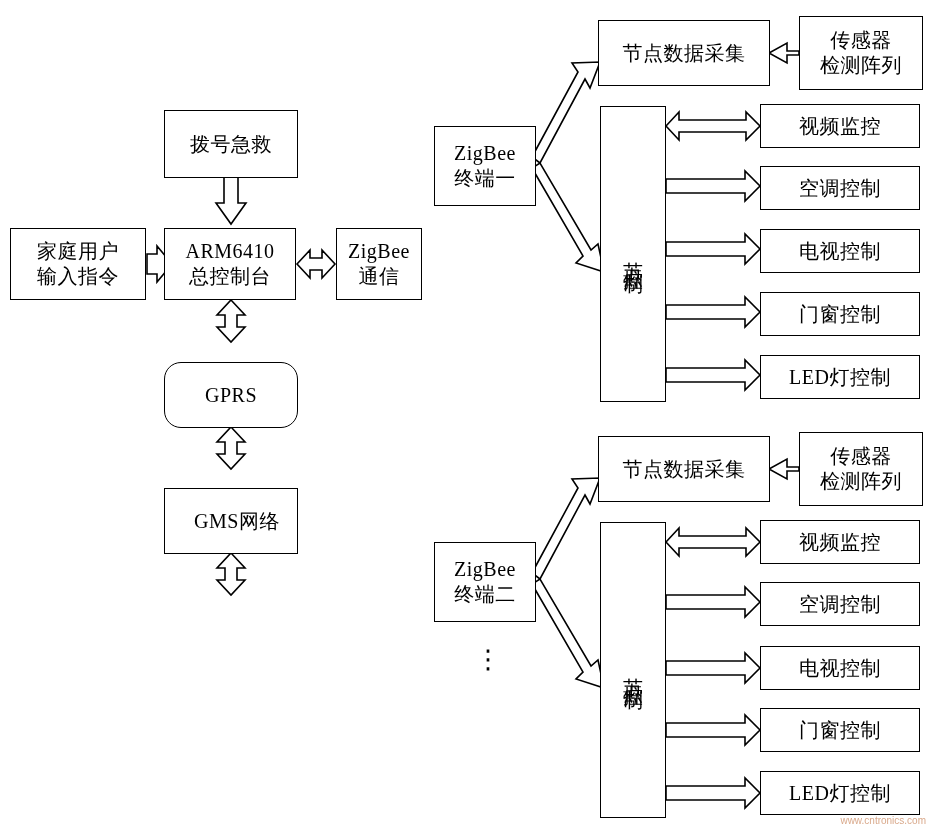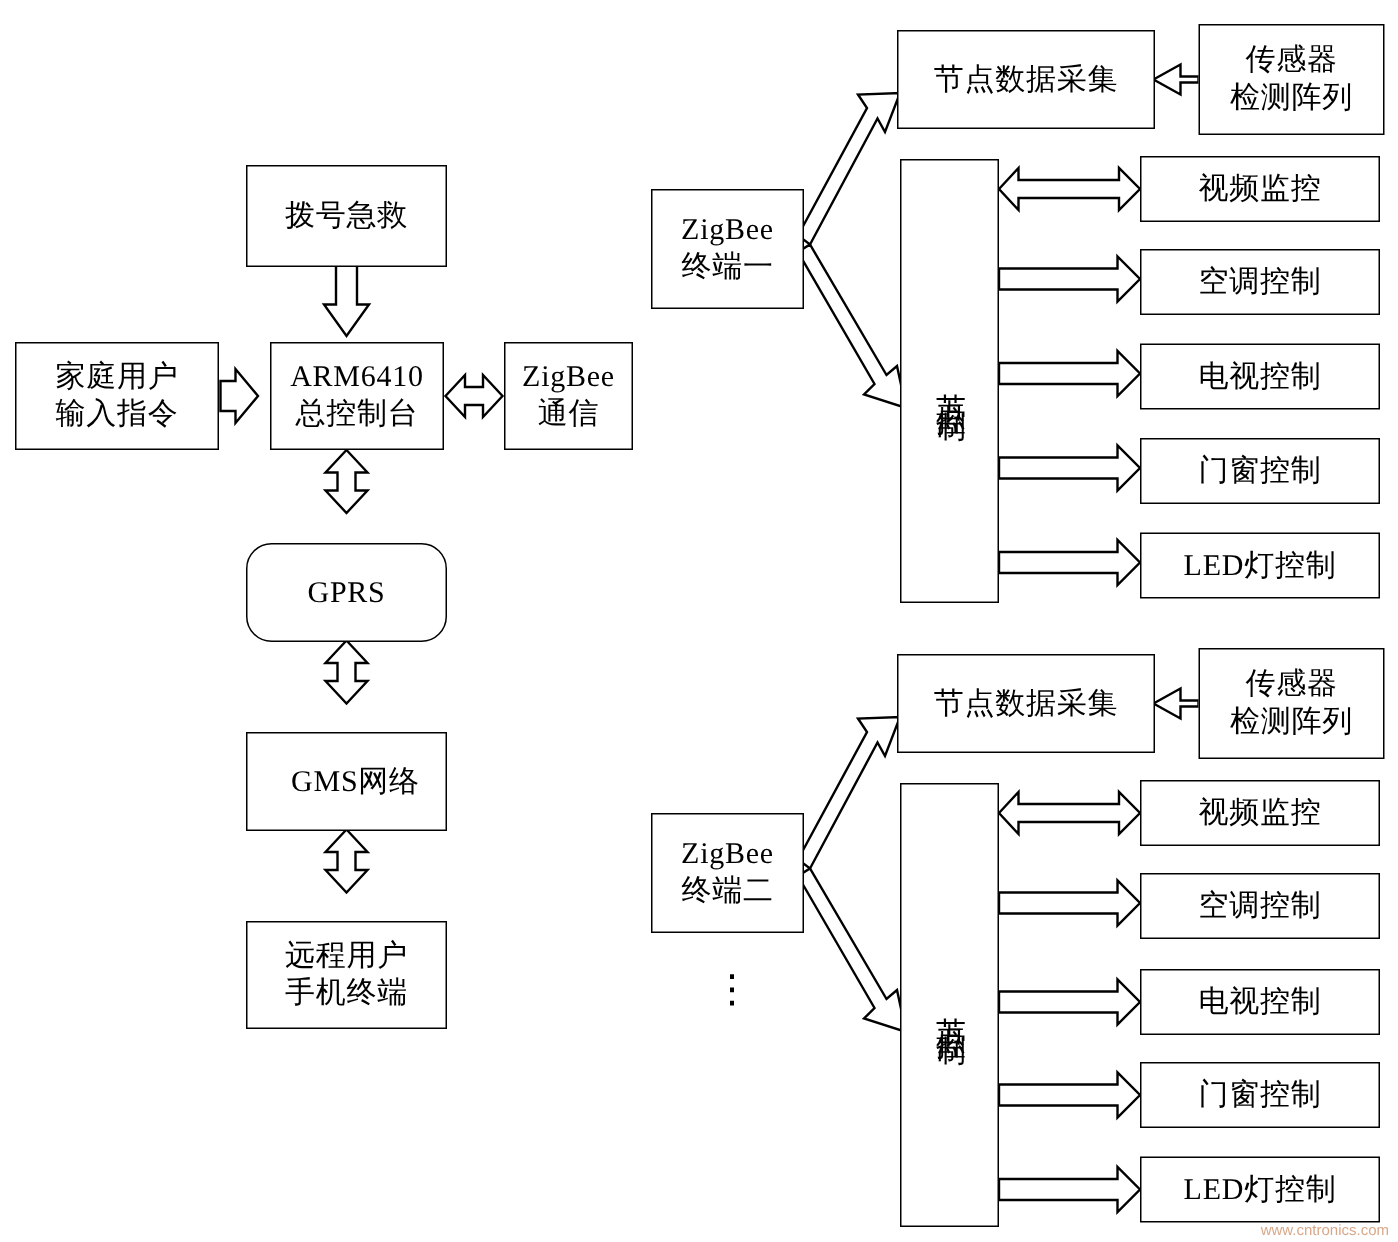--- a/index.html
+++ b/index.html
@@ -104,32 +104,30 @@
 
       <path d="M666 786 L745 786 L745 778 L760 793 L745 808 L745 800 L666 800 Z"></path>
     </g>
   </svg>
 
   <div class="box" style="left:164px;top:110px;width:134px;height:68px;">拨号急救</div>
 
   <div class="box" style="left:10px;top:228px;width:136px;height:72px;text-align:center;">家庭用户
 输入指令</div>
 
-  <div class="box" style="left:180px;top:228px;width:116px;height:72px;">ARM6410
+  <div class="box" style="left:164px;top:228px;width:132px;height:72px;">ARM6410
 总控制台</div>
 
   <div class="box" style="left:336px;top:228px;width:86px;height:72px;">ZigBee
 通信</div>
 
   <div class="box" style="left:164px;top:362px;width:134px;height:66px;border-radius:17px;">GPRS</div>
 
   <div class="box" style="left:164px;top:488px;width:134px;height:66px;padding-left:12px;">GMS网络</div>
 
-  <div class="box" style="left:164px;top:614px;width:134px;height:72px;">远程用户
-手机终端</div>
 
   <div class="box" style="left:434px;top:126px;width:102px;height:80px;">ZigBee
 终端一</div>
 
   <div class="box" style="left:598px;top:20px;width:172px;height:66px;">节点数据采集</div>
 
   <div class="box" style="left:799px;top:16px;width:124px;height:74px;">传感器
 检测阵列</div>
 
   <div class="box vert" style="left:600px;top:106px;width:66px;height:296px;">节点控制</div>

